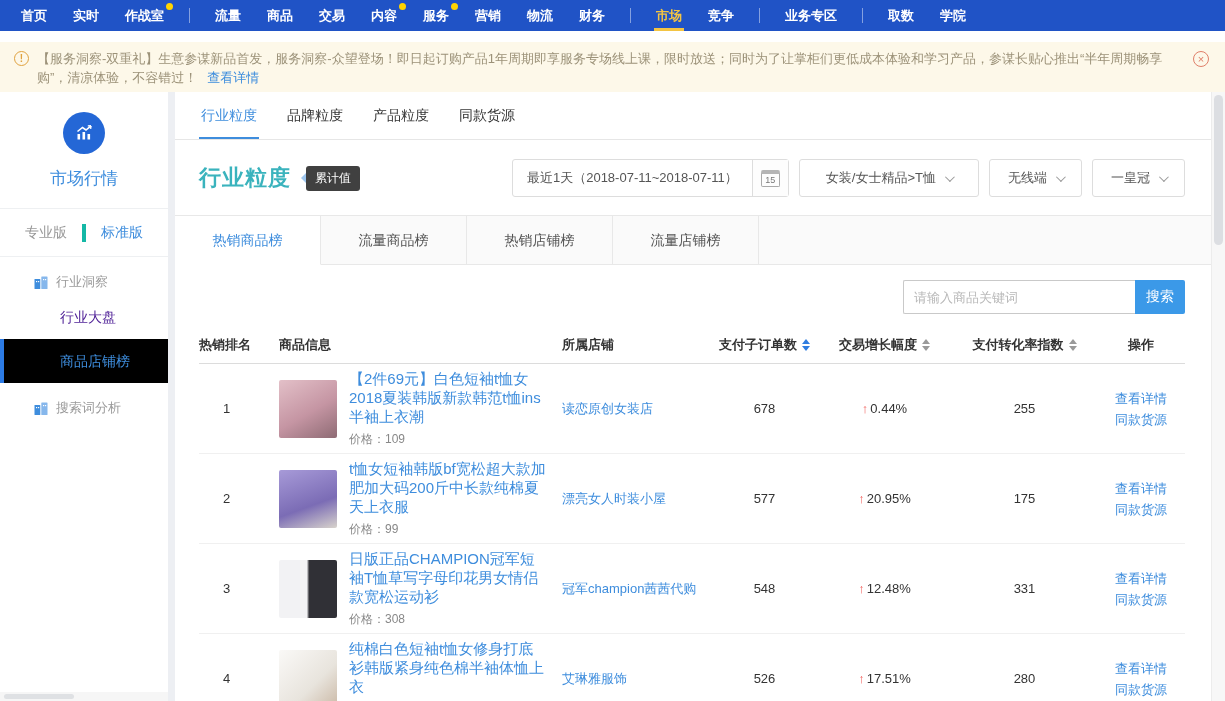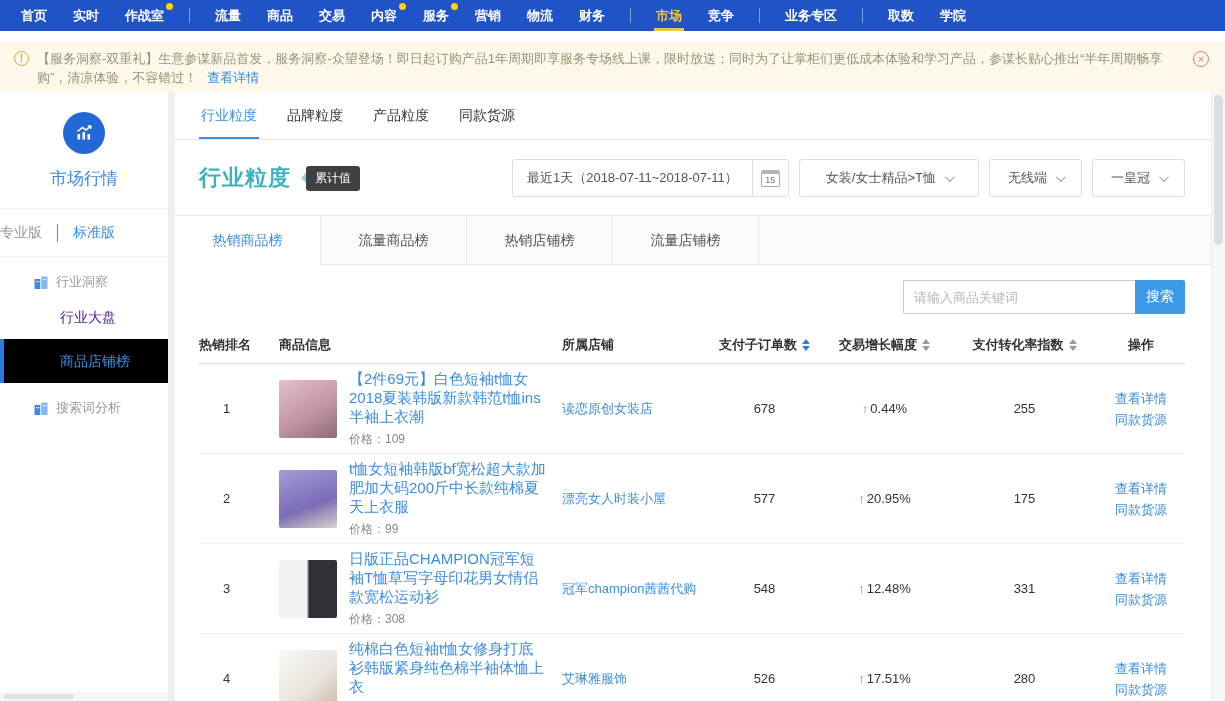--- a/index.html
+++ b/index.html
@@ -25,24 +25,24 @@
   .banner-body { flex:1; font-size:13px; line-height:19px; color:#9c9279; }
   .banner-link { color:#3e8ddd; margin-left:10px; }
   .banner-close { flex-shrink:0; width:16px; height:16px; border:1px solid #e0806a; border-radius:50%; color:#e0806a; font-size:11px; line-height:14px; text-align:center; margin:2px 0 0 22px; cursor:pointer; }
 
   
   .layout { display:flex; height:609px; }
   .sidebar { width:168px; background:#fff; position:relative; flex-shrink:0; }
   .side-brand { text-align:center; padding:20px 8px 18px; border-bottom:1px solid #eef0f2; }
   .brand-circle { width:42px; height:42px; border-radius:50%; background:#2467d6; margin:0 auto; display:flex; align-items:center; justify-content:center; }
   .side-title { margin-top:13px; color:#3e8ddd; font-size:17px; }
-  .version-tabs { display:flex; justify-content:flex-start; align-items:center; height:48px; border-bottom:1px solid #eef0f2; font-size:14px; }
+  .version-tabs { display:flex; justify-content:center; align-items:center; height:48px; border-bottom:1px solid #eef0f2; font-size:14px; }
   .ver { color:#999; cursor:pointer; }
   .ver.active { color:#3e8ddd; }
-  .ver + .ver { border-left:1px solid #14b8a6; padding-left:15px; margin-left:15px; }
+  .ver + .ver { border-left:4px solid #14b8a6; padding-left:15px; margin-left:15px; }
   .side-section-header { display:flex; align-items:center; padding:16px 0 4px 34px; color:#999; font-size:13px; }
   .side-section-header .b-icon { margin-right:8px; display:flex; }
   .side-item { height:44px; line-height:44px; padding-left:56px; font-size:14px; color:#4c1d95; cursor:pointer; border-left:4px solid transparent; }
   .side-item.active { background:#000000; color:#3e8ddd; border-left-color:#2c7be5; }
   .side-hscroll { position:absolute; left:0; bottom:0; width:168px; height:9px; background:#f6f6f6; }
   .side-hscroll i { display:block; width:70px; height:5px; margin:2px 0 0 4px; background:#dfe1e4; border-radius:3px; }
 
   .gapcol { width:7px; flex-shrink:0; }
 
   

